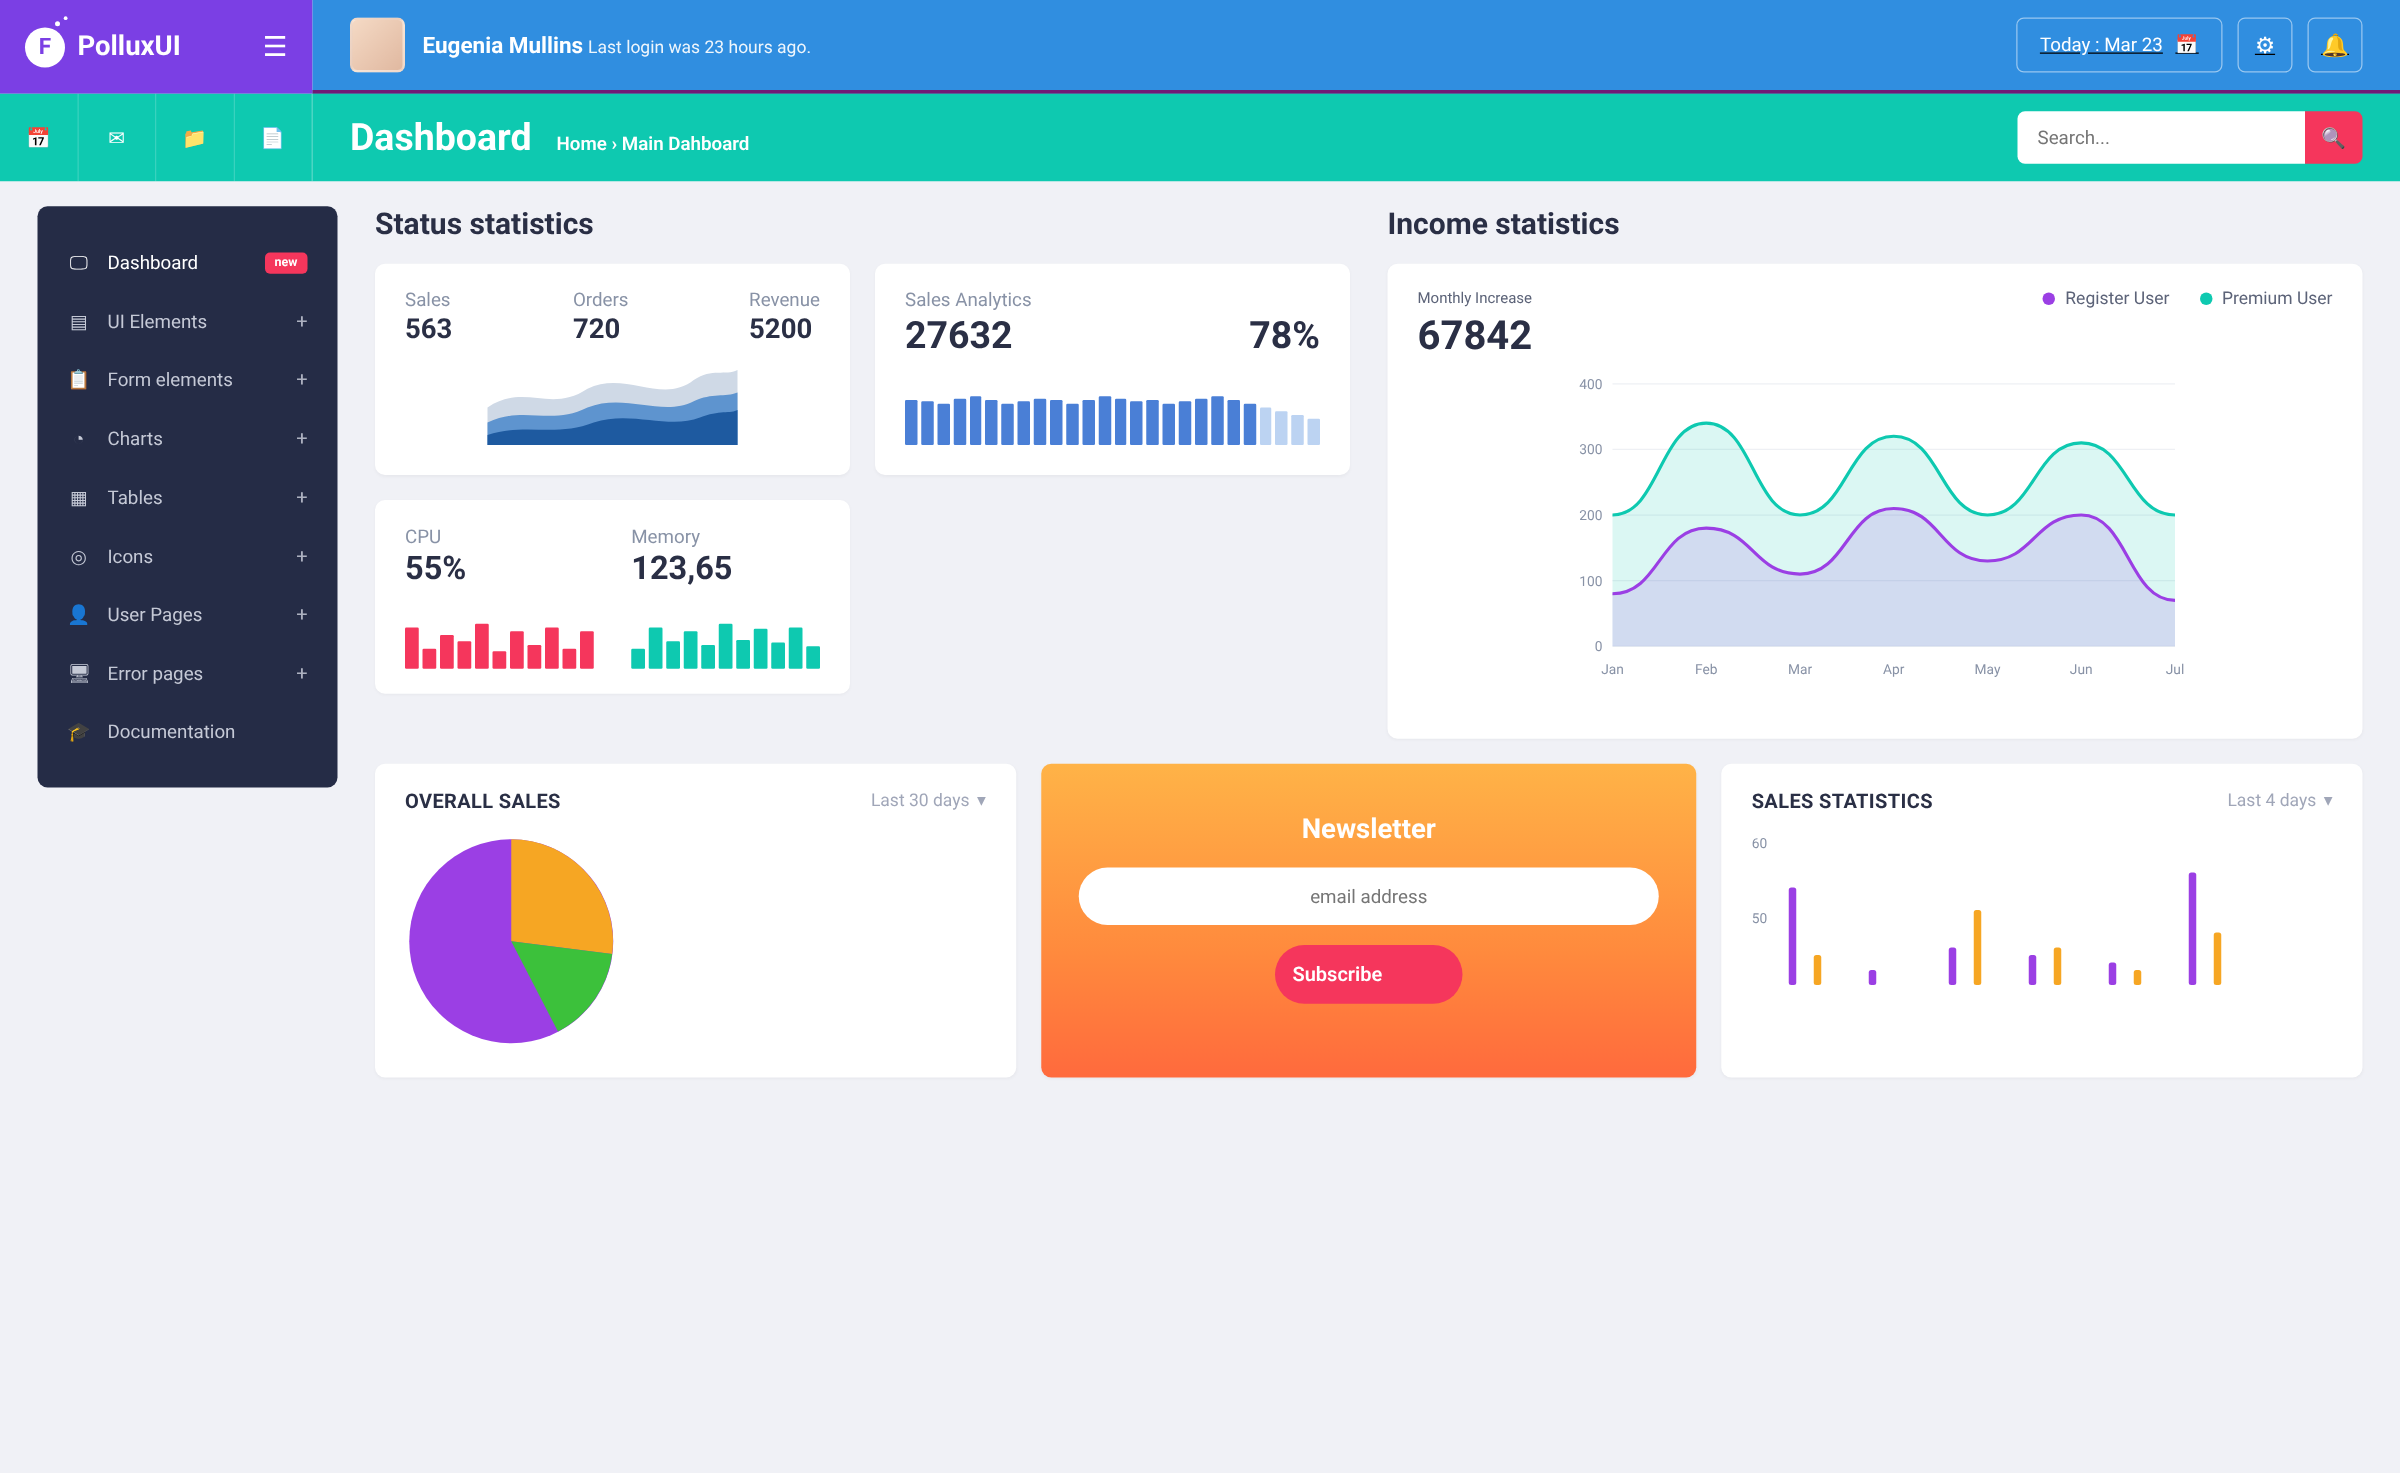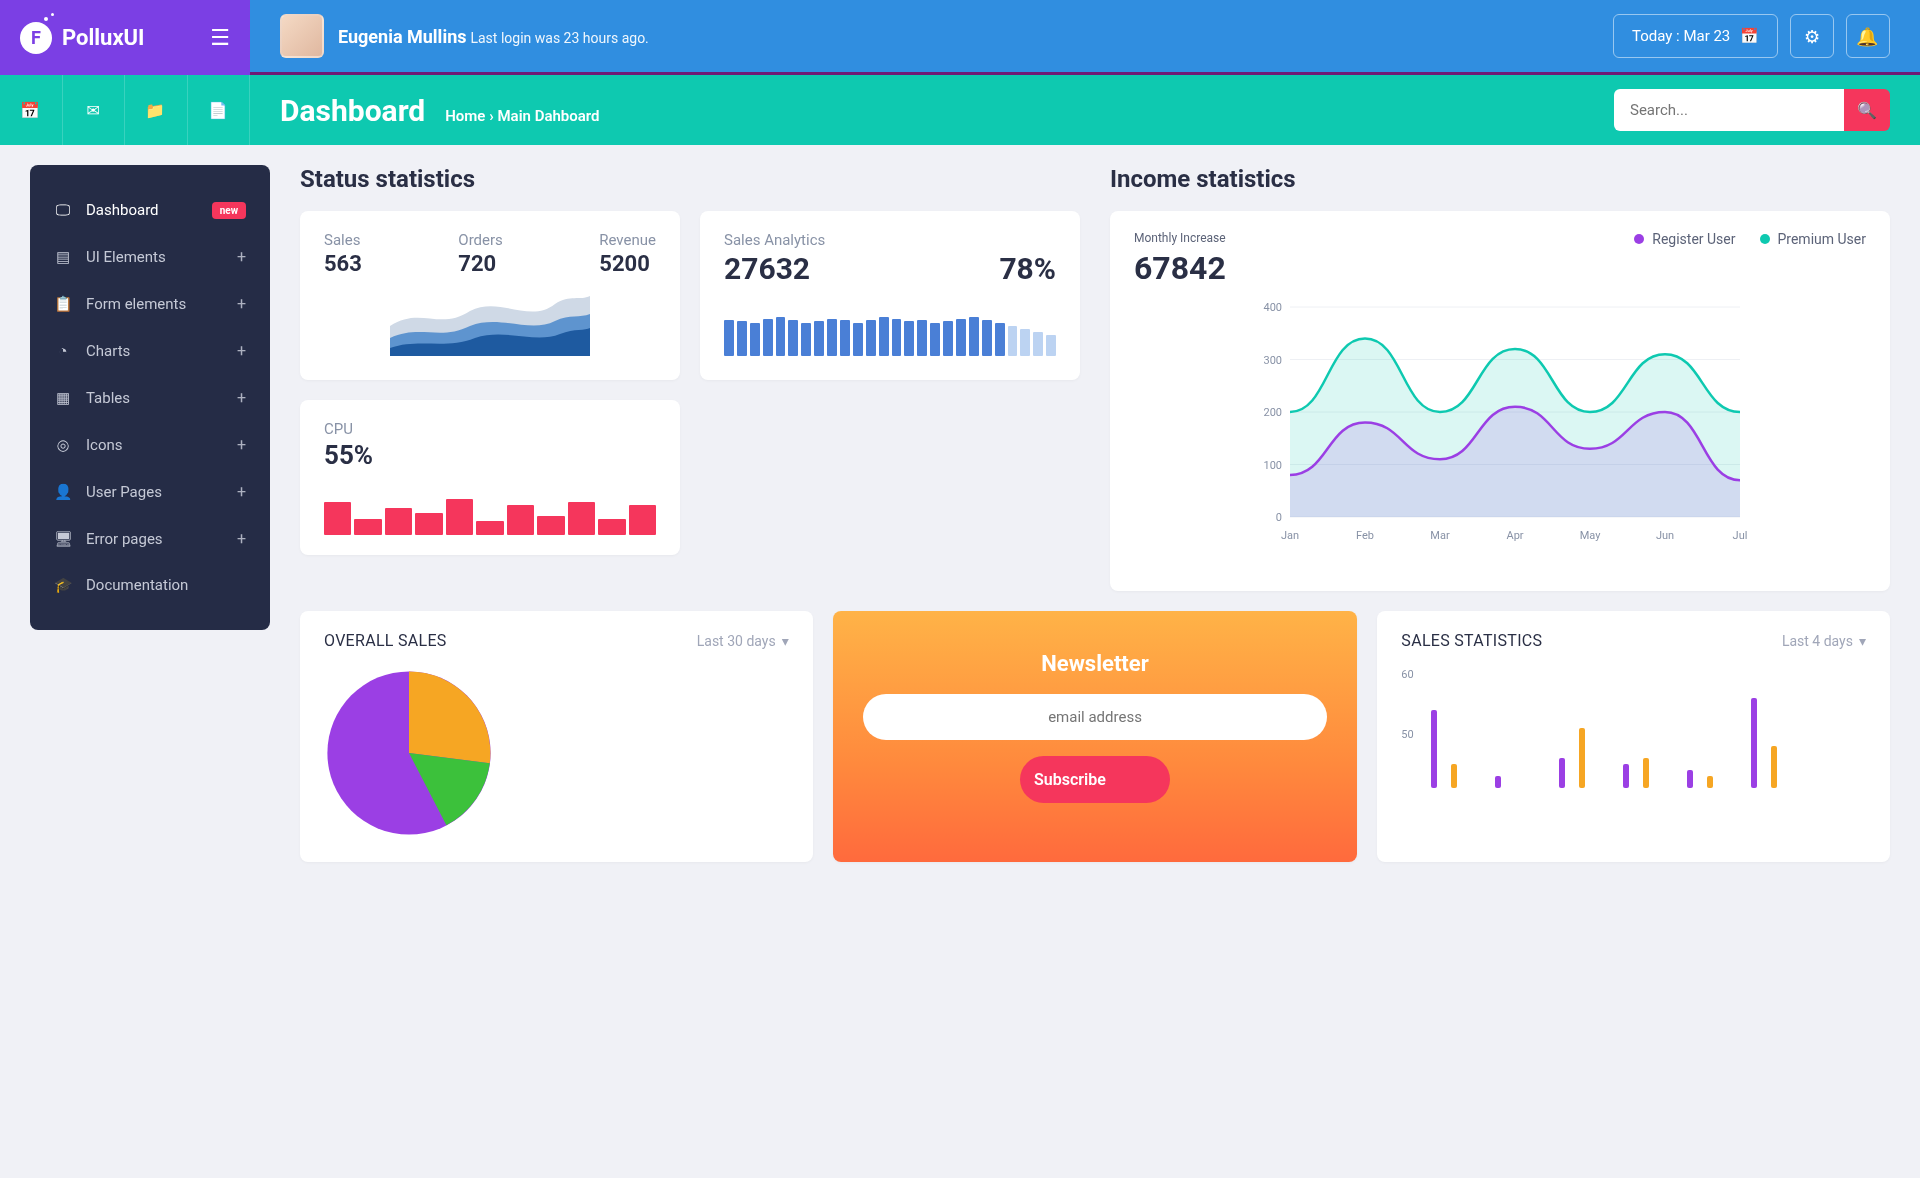--- a/index.html
+++ b/index.html
@@ -11,21 +11,21 @@
 .brand-logo::before { content: ""; position: absolute; top: -5px; right: 4px; width: 4px; height: 4px; border-radius: 50%; background: #fff; }
 .brand-logo::after { content: ""; position: absolute; top: -9px; right: -2px; width: 3px; height: 3px; border-radius: 50%; background: #fff; }
 .brand-title { font-size: 22px; font-weight: 700; flex: 1; }
 .hamburger { cursor: pointer; font-size: 22px; }
 
 .header { flex: 1; background: #308ee0; display: flex; align-items: center; padding: 0 30px; justify-content: space-between; border-bottom: 3px solid #701a75; }
 .user-area { display: flex; align-items: center; gap: 14px; color: #fff; }
 .avatar { width: 44px; height: 44px; border-radius: 6px; background: linear-gradient(135deg,#f4d9c4,#e0b8a0); border: 2px solid rgba(255,255,255,.3); }
 .user-name { font-weight: 700; font-size: 18px; }
 .last-login { font-size: 14px; opacity: .92; }
-.header-right { display: flex; gap: 12px; }
+.header-right { display: flex; gap: 12px; text-decoration: underline; }
 .hdr-pill { border: 1px solid rgba(255,255,255,.5); color: #fff; padding: 10px 18px; border-radius: 6px; font-size: 15px; display: flex; align-items: center; gap: 10px; cursor: pointer; }
 .hdr-btn { width: 44px; height: 44px; border: 1px solid rgba(255,255,255,.5); border-radius: 6px; display: flex; align-items: center; justify-content: center; color: #fff; cursor: pointer; font-size: 18px; }
 
 .subbar { display: flex; height: 70px; }
 .quick-icons { width: 250px; background: #0ec9b0; display: flex; }
 .quick-icons > div { flex: 1; display: flex; align-items: center; justify-content: center; color: #fff; border-right: 1px solid rgba(255,255,255,.18); cursor: pointer; font-size: 16px; }
 .subheader { flex: 1; background: #0ec9b0; display: flex; align-items: center; padding: 0 30px; justify-content: space-between; }
 .sub-left { display: flex; align-items: baseline; gap: 20px; color: #fff; }
 .page-title { font-size: 30px; font-weight: 700; }
 .breadcrumb { font-size: 15px; font-weight: 600; }
@@ -60,21 +60,21 @@
 .inc-head { display: flex; justify-content: space-between; align-items: flex-start; }
 .inc-title { font-size: 12px; color: #5c6378; }
 .inc-val { font-size: 32px; font-weight: 700; color: #2a2f45; margin-top: 4px; }
 .legend { display: flex; gap: 24px; font-size: 14px; color: #5c6378; }
 .legend span { display: flex; align-items: center; gap: 8px; }
 .legend i { width: 10px; height: 10px; border-radius: 50%; }
 
 .bottom-row { display: flex; gap: 20px; margin-top: 20px; }
 .bottom-row .card { flex: 1; }
 .card-head { display: flex; justify-content: space-between; align-items: center; margin-bottom: 18px; }
-.card-title { font-size: 16px; font-weight: 400; color: #2a2f45; letter-spacing: .3px; }
+.card-title { font-size: 16px; font-weight: 700; color: #2a2f45; letter-spacing: .3px; }
 .drop { color: #a0a6b8; font-size: 14px; display: flex; align-items: center; gap: 6px; cursor: pointer; }
 
 .newsletter { background: linear-gradient(180deg,#ffb347 0%,#ff8a3d 60%,#ff6a3d 100%); color: #fff; display: flex; flex-direction: column; align-items: center; padding: 40px 30px; }
 .nl-title { font-size: 22px; font-weight: 700; margin-bottom: 18px; }
 .nl-input { width: 100%; border: none; border-radius: 999px; padding: 14px; text-align: center; font-size: 15px; margin-bottom: 16px; outline: none; }
 .nl-btn { width: 150px; padding: 14px; border-radius: 999px; background: #f5365c; color:#fff; font-weight:600; cursor:pointer; }
 
 .svg-chart { width: 100%; height: 80px; }
 .bars { display: flex; gap: 3px; align-items: flex-end; height: 60px; margin-top: 10px; }
 .bars div { flex: 1; border-radius: 1px; }
@@ -277,20 +277,37 @@
                     <div style="height: 30%; background: rgb(245, 54, 92); width: 5px;"></div>
                     <div style="height: 50%; background: rgb(245, 54, 92); width: 5px;"></div>
                     <div style="height: 40%; background: rgb(245, 54, 92); width: 5px;"></div>
                     <div style="height: 65%; background: rgb(245, 54, 92); width: 5px;"></div>
                     <div style="height: 25%; background: rgb(245, 54, 92); width: 5px;"></div>
                     <div style="height: 55%; background: rgb(245, 54, 92); width: 5px;"></div>
                     <div style="height: 35%; background: rgb(245, 54, 92); width: 5px;"></div>
                     <div style="height: 60%; background: rgb(245, 54, 92); width: 5px;"></div>
                     <div style="height: 30%; background: rgb(245, 54, 92); width: 5px;"></div>
                     <div style="height: 55%; background: rgb(245, 54, 92); width: 5px;"></div>
+                  </div>
+              </div>
+              <div style="flex:1">
+                <div class="stat-label">Memory</div>
+                <div class="stat-val" style="font-size:26px">123,65</div>
+                <div class="bars" style="height:55px" id="mem-bars">
+                    <div style="height: 30%; background: rgb(14, 201, 176); width: 5px;"></div>
+                    <div style="height: 60%; background: rgb(14, 201, 176); width: 5px;"></div>
+                    <div style="height: 40%; background: rgb(14, 201, 176); width: 5px;"></div>
+                    <div style="height: 55%; background: rgb(14, 201, 176); width: 5px;"></div>
+                    <div style="height: 35%; background: rgb(14, 201, 176); width: 5px;"></div>
+                    <div style="height: 65%; background: rgb(14, 201, 176); width: 5px;"></div>
+                    <div style="height: 42%; background: rgb(14, 201, 176); width: 5px;"></div>
+                    <div style="height: 58%; background: rgb(14, 201, 176); width: 5px;"></div>
+                    <div style="height: 38%; background: rgb(14, 201, 176); width: 5px;"></div>
+                    <div style="height: 60%; background: rgb(14, 201, 176); width: 5px;"></div>
+                    <div style="height: 33%; background: rgb(14, 201, 176); width: 5px;"></div>
                   </div>
               </div>
             </div>
           </div>
 
         </div>
       </div>
 
       <div class="income-col">
         <div class="sect-title">Income statistics</div>

